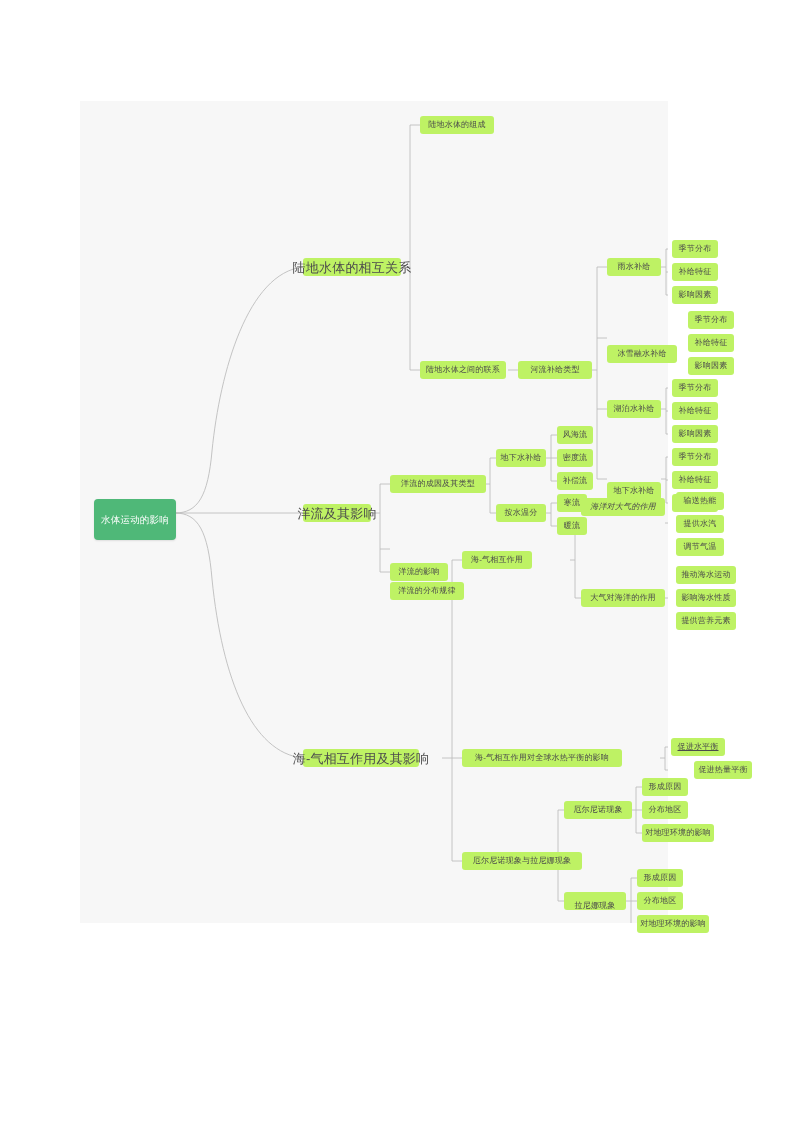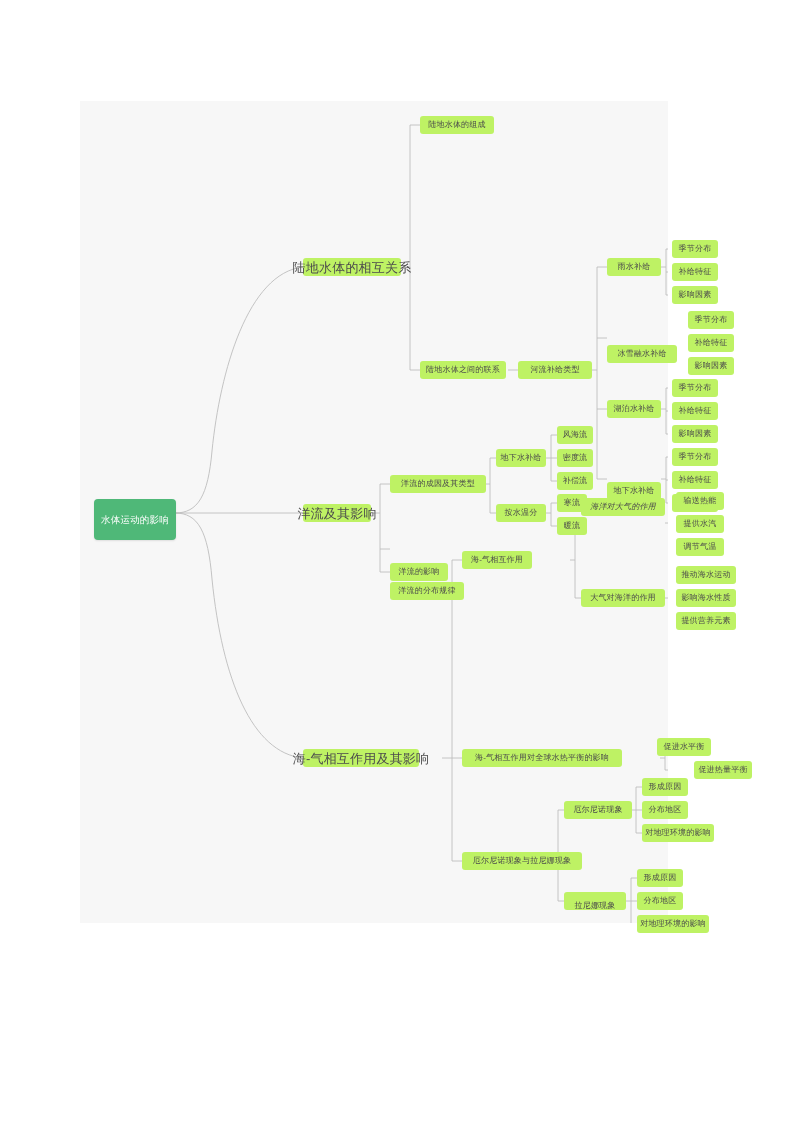--- a/index.html
+++ b/index.html
@@ -345,21 +345,21 @@
     <div class="node lv4" style="left:596px; top:488px; width:60px; height:18px;">
       <span>影响海水性质</span>
     </div>
     <div class="node lv4" style="left:596px; top:511px; width:60px; height:18px;">
       <span>提供营养元素</span>
     </div>
 
     <div class="node lv2" style="left:382px; top:648px; width:160px; height:18px;">
       <span>海-气相互作用对全球水热平衡的影响</span>
     </div>
-    <div class="node lv4" style="left:577px; top:637px; width:54px; height:18px;">
+    <div class="node lv4" style="left:591px; top:637px; width:54px; height:18px;text-decoration:underline;">
       <span>促进水平衡</span>
     </div>
     <div class="node lv4" style="left:591px; top:660px; width:58px; height:18px;margin-left:23px;">
       <span>促进热量平衡</span>
     </div>
 
     <div class="node lv2" style="left:382px; top:751px; width:120px; height:18px;">
       <span>厄尔尼诺现象与拉尼娜现象</span>
     </div>
 

